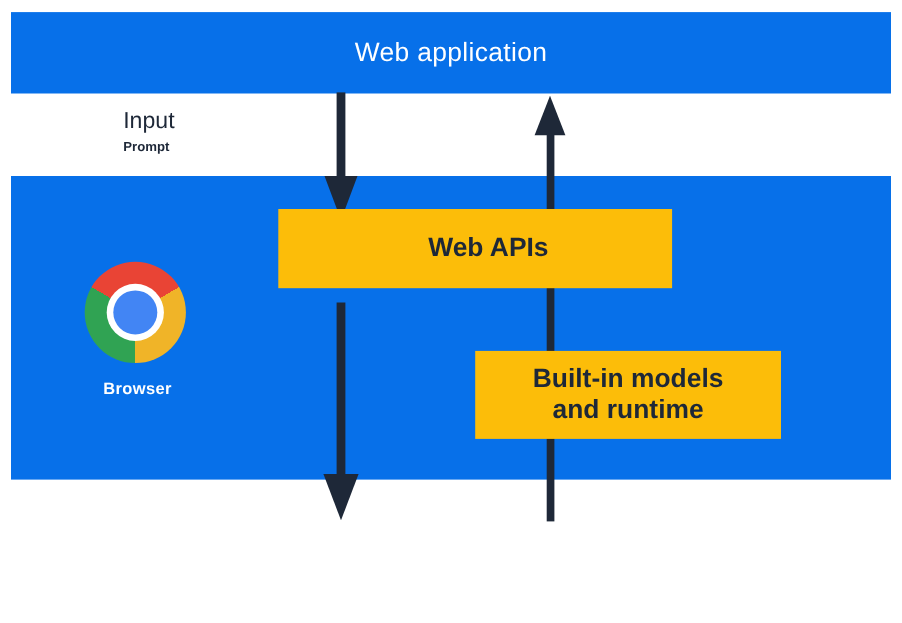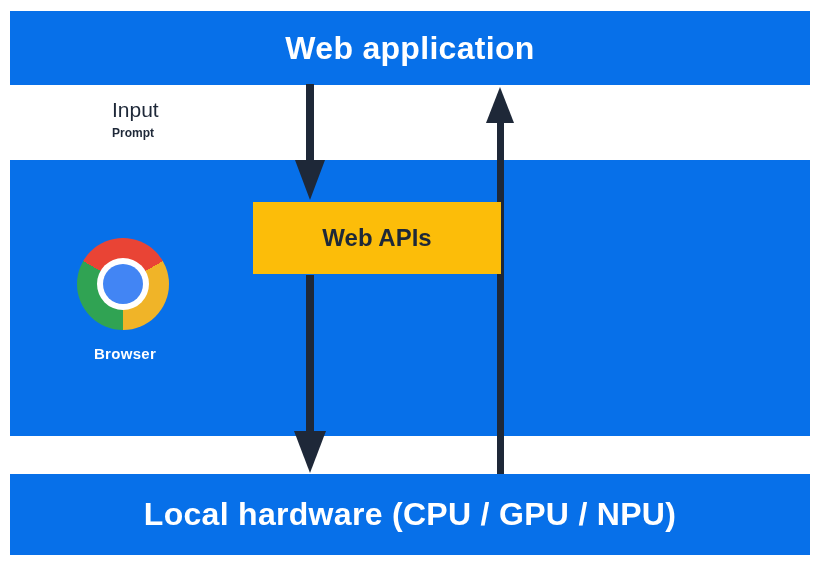--- a/index.html
+++ b/index.html
@@ -8,21 +8,21 @@
     font-family:"Liberation Sans",sans-serif;overflow:hidden;
   }
   .bar{
     position:absolute;left:10px;width:800px;background:var(--blue,#0770e9);
     display:flex;align-items:center;justify-content:center;z-index:0;
   }
   #top-bar{top:11px;height:74px;}
   #middle-bar{top:160px;height:276px;}
   #bottom-bar{top:474px;height:81px;}
   .bar-label{
-    color:var(--text_white,#ffffff);font-weight:bold;font-size:32px;letter-spacing:0.3px;text-align:right;
+    color:var(--text_white,#ffffff);font-weight:normal;font-size:24px;letter-spacing:0.3px;text-align:right;
   }
   
   .io-block{position:absolute;top:98px;z-index:3;}
   #input-block{left:112px;text-align:left;}
   #output-block{right:50px;text-align:right;}
   .io-title{font-size:21px;color:var(--navy,#1e2838);line-height:23px;}
   .io-value{font-size:12px;font-weight:bold;color:var(--navy,#1e2838);line-height:25px;}
   
   .arrow-line{position:absolute;background:var(--navy,#1e2838);z-index:1;}
   .arrow-head{position:absolute;width:0;height:0;z-index:1;}
@@ -31,21 +31,21 @@
   #down-line-b{left:306px;top:275px;width:8px;height:160px;}
   #down-head-b{left:294px;top:431px;border-left:16px solid transparent;border-right:16px solid transparent;border-top:42px solid var(--navy,#1e2838);}
   #up-head{left:486px;top:87px;border-left:14px solid transparent;border-right:14px solid transparent;border-bottom:36px solid var(--navy,#1e2838);}
   #up-line{left:497px;top:121px;width:7px;height:353px;}
   
   .yellow-box{
     position:absolute;background:var(--yellow,#fcbd09);z-index:2;
     display:flex;flex-direction:column;align-items:center;justify-content:center;
     color:var(--navy,#1e2838);font-weight:bold;font-size:24px;text-align:center;
   }
-  #web-apis-box{left:253px;top:202px;width:248px;height:72px;}
+  #web-apis-box{left:253px;top:190px;width:334px;height:72px;padding-left:24px;}
   #builtin-box{left:432px;top:319px;width:278px;height:80px;line-height:28px;}
   
   #chrome-icon{
     position:absolute;left:77px;top:238px;width:92px;height:92px;border-radius:50%;z-index:3;
     background:conic-gradient(from 60deg,
       var(--chrome_yellow,#f0b428) 0 120deg,
       var(--chrome_green,#30a353) 0 240deg,
       var(--chrome_red,#e94435) 0 360deg);
     display:flex;align-items:center;justify-content:center;
   }
@@ -63,43 +63,44 @@
 <body>
 
 <div id="canvas">
 
   <div class="bar" id="top-bar">
     <span class="bar-label">Web application</span>
   </div>
 
   <div class="bar" id="middle-bar"></div>
 
-  <div class="bar" id="bottom-bar">
-    <span class="bar-label">Local hardware (CPU / GPU / NPU)</span>
-  </div>
 
   <div class="io-block" id="input-block">
     <div class="io-title">Input</div>
     <div class="io-value">Prompt</div>
   </div>
 
   <div class="io-block" id="output-block">
   </div>
 
   <div class="arrow-line" id="down-line-a"></div>
   <div class="arrow-head" id="down-head-a"></div>
   <div class="arrow-line" id="down-line-b"></div>
   <div class="arrow-head" id="down-head-b"></div>
   <div class="arrow-head" id="up-head"></div>
   <div class="arrow-line" id="up-line"></div>
 
   <div class="yellow-box" id="web-apis-box">
     <span>Web APIs</span>
   </div>
 
+  <div class="yellow-box" id="builtin-box">
+    <span>Built-in models</span>
+    <span>and runtime</span>
+  </div>
 
   <div id="chrome-icon">
     <div class="chrome-ring">
       <div class="chrome-center"></div>
     </div>
   </div>
   <div id="browser-label">Browser</div>
 
 </div>
 

